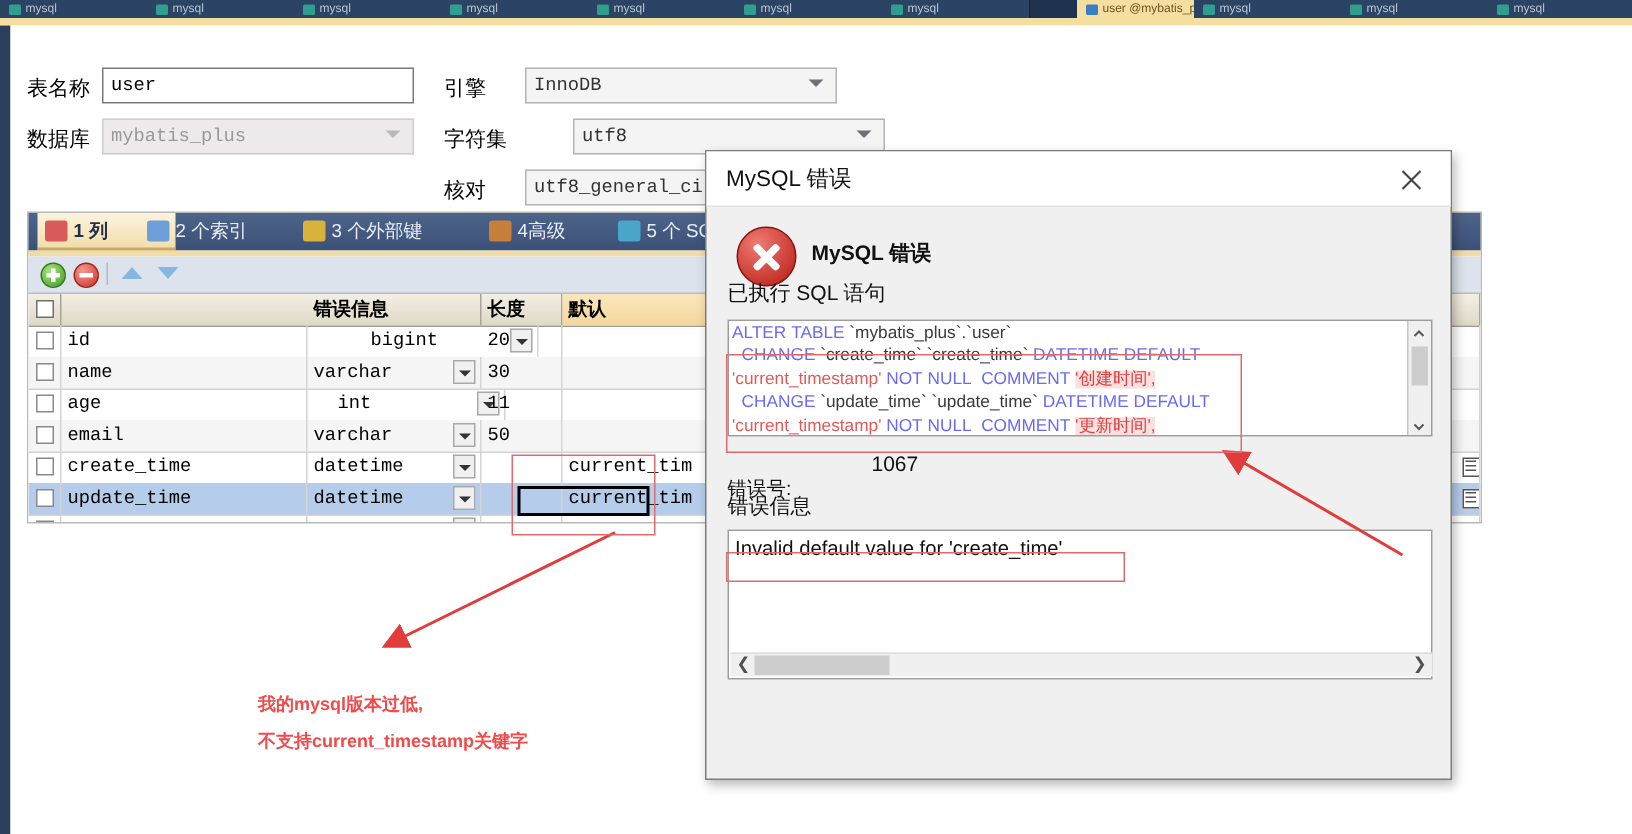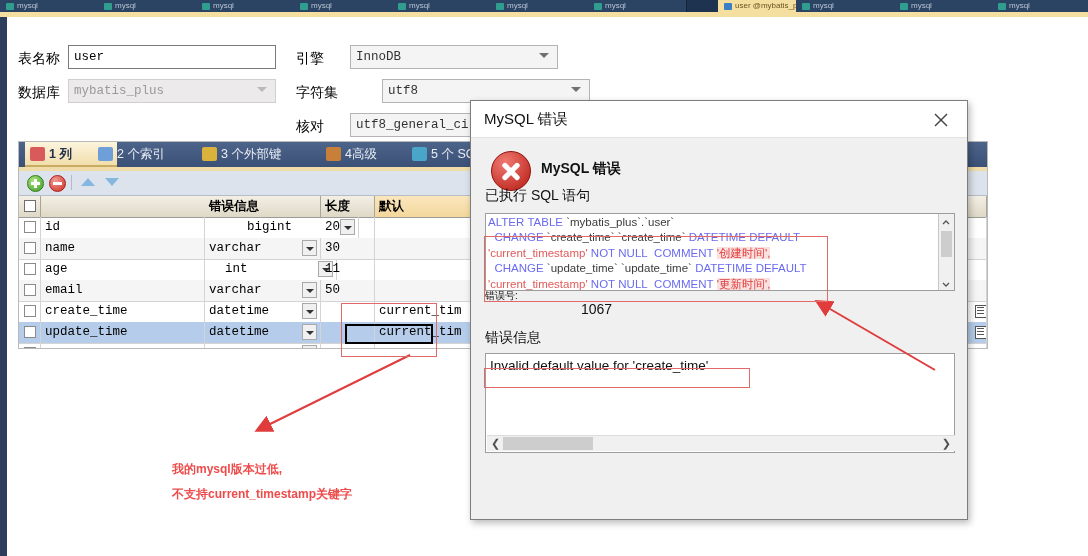--- a/index.html
+++ b/index.html
@@ -116,21 +116,21 @@
   #sqltext .id{color:#3a3a3a;}
   #sqltext .str{color:#e05a5a;}
   #sqltext .cn{color:#e03c3c;background:#fbe0e0;}
   #sqlvsb{position:absolute;right:0;top:0;width:15px;height:76px;background:#f0f0f0;border-left:1px solid #c6c6c6;}
   #sqlvsb .sbup,#sqlvsb .sbdn{position:absolute;left:0;width:15px;height:15px;}
   #sqlvsb .sbup{top:0;}
   #sqlvsb .sbdn{bottom:0;}
   #sqlvsb .thumb{position:absolute;left:2px;top:17px;width:11px;height:26px;background:#cdcdcd;}
   .chev{position:absolute;left:3px;top:5px;width:8px;height:8px;}
 
-  #errnolbl{position:absolute;left:14px;top:188px;font-size:10px;color:#111;}
+  #errnolbl{position:absolute;left:14px;top:216px;font-size:13px;color:#111;}
   #errnoval{position:absolute;left:110px;top:200px;font-size:14px;color:#111;}
   #errmsglbl{position:absolute;left:14px;top:228px;font-size:14px;color:#111;}
   #errmsgbox{position:absolute;left:14px;top:252px;width:470px;height:100px;background:#fff;
              border:1px solid #9d9d9d;box-sizing:border-box;}
   #errmsgtext{position:absolute;left:4px;top:4px;font-size:13.5px;color:#111;white-space:nowrap;}
   #errhsb{position:absolute;left:1px;bottom:1px;width:468px;height:15px;background:#f0f0f0;border-top:1px solid #dcdcdc;}
   #errhsb .hthumb{position:absolute;left:16px;top:1px;width:90px;height:13px;background:#cdcdcd;}
   .hchev{position:absolute;top:3px;font-size:11px;color:#505050;line-height:9px;}
 
   

